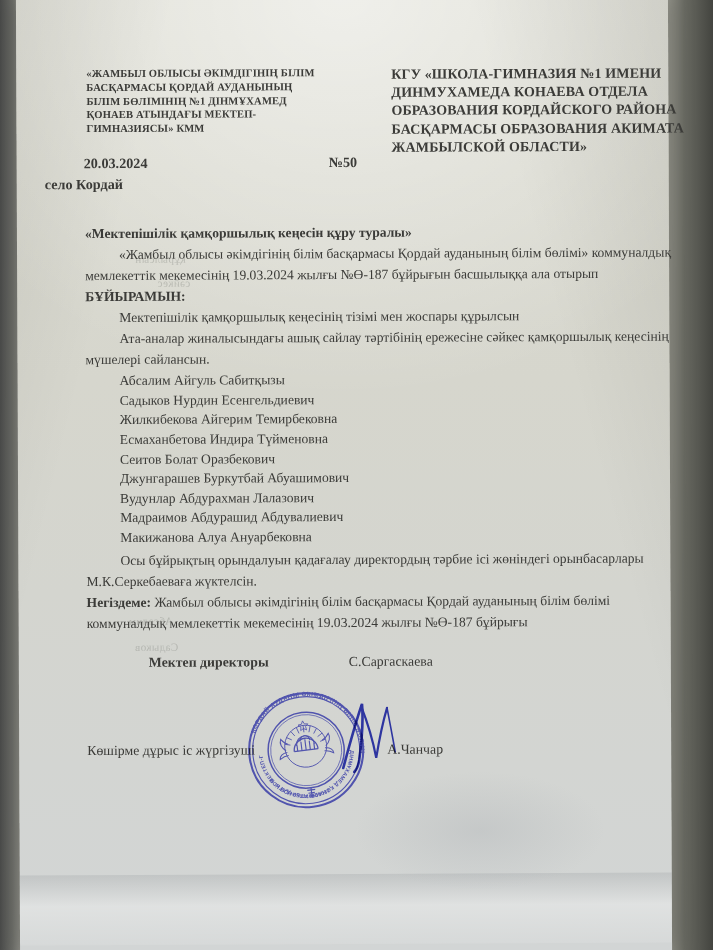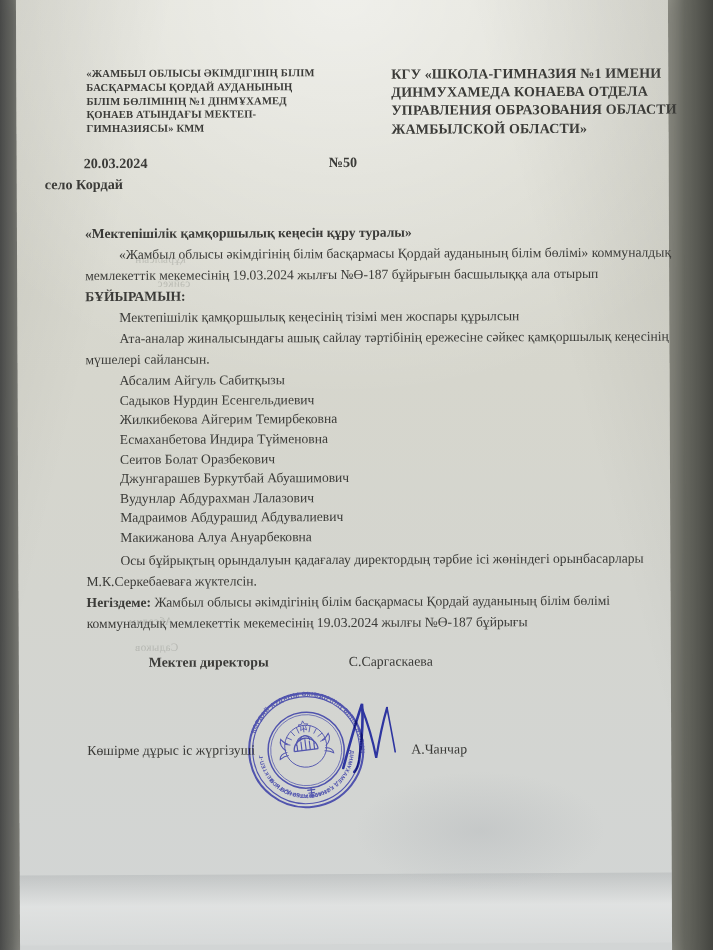--- a/index.html
+++ b/index.html
@@ -224,21 +224,22 @@
       <div class="hdr-block hdr-kz">
         <div>«ЖАМБЫЛ ОБЛЫСЫ ӘКІМДІГІНІҢ БІЛІМ</div>
         <div>БАСҚАРМАСЫ ҚОРДАЙ АУДАНЫНЫҢ</div>
         <div>БІЛІМ БӨЛІМІНІҢ №1 ДІНМҰХАМЕД</div>
         <div>ҚОНАЕВ АТЫНДАҒЫ МЕКТЕП-</div>
         <div>ГИМНАЗИЯСЫ» КММ</div>
       </div>
       <div class="hdr-block hdr-ru">
         <div>КГУ «ШКОЛА-ГИМНАЗИЯ  №1 ИМЕНИ</div>
         <div>ДИНМУХАМЕДА КОНАЕВА ОТДЕЛА</div>
-        <div>УПРАВЛЕНИЯ ОБРАЗОВАНИЯ ОБЛАСТИ</div>
+        <div>ОБРАЗОВАНИЯ КОРДАЙСКОГО РАЙОНА</div>
+        <div>БАСҚАРМАСЫ ОБРАЗОВАНИЯ АКИМАТА</div>
         <div>ЖАМБЫЛСКОЙ ОБЛАСТИ»</div>
       </div>
     </div>
 
     <div class="meta">
       <div class="meta-line">
         <span class="meta-l"><span class="uline">20.03.2024</span></span>
         <span class="meta-r">№50</span>
       </div>
       <div class="meta-line">
@@ -272,21 +273,21 @@
       <p><b class="strong">Негіздеме:</b><span> Жамбыл облысы әкімдігінің білім басқармасы Қордай ауданының білім бөлімі коммуналдық мемлекеттік мекемесінің 19.03.2024 жылғы №Ө-187 бұйрығы</span></p>
     </div>
 
     <div class="sig-row" id="sig-director">
       <span class="sig-left">Мектеп директоры</span>
       <span class="sig-right">С.Саргаскаева</span>
     </div>
 
     <div class="sig-row" id="sig-clerk">
       <span class="sig-left light">Көшірме дұрыс іс жүргізуші</span>
-      <span class="sig-right" style="padding-left:62px;text-align:center;">А.Чанчар</span>
+      <span class="sig-right" style="padding-left:38px;text-align:center;">А.Чанчар</span>
     </div>
 
     <svg id="stamp" viewBox="0 0 132 132">
       <defs>
         <path id="arcOuter" d="M 66,66 m -54,0 a 54,54 0 1,1 108,0 a 54,54 0 1,1 -108,0" fill="none"></path>
         <path id="arcInner" d="M 66,66 m -44,0 a 44,44 0 1,1 88,0 a 44,44 0 1,1 -88,0" fill="none"></path>
         <path id="arcBtm" d="M 66,66 m -48,0 a 48,48 0 1,0 96,0" fill="none"></path>
       </defs>
       <g stroke="#3b3fa8" fill="none">
         <circle cx="66" cy="66" r="57" stroke-width="2.1"></circle>

